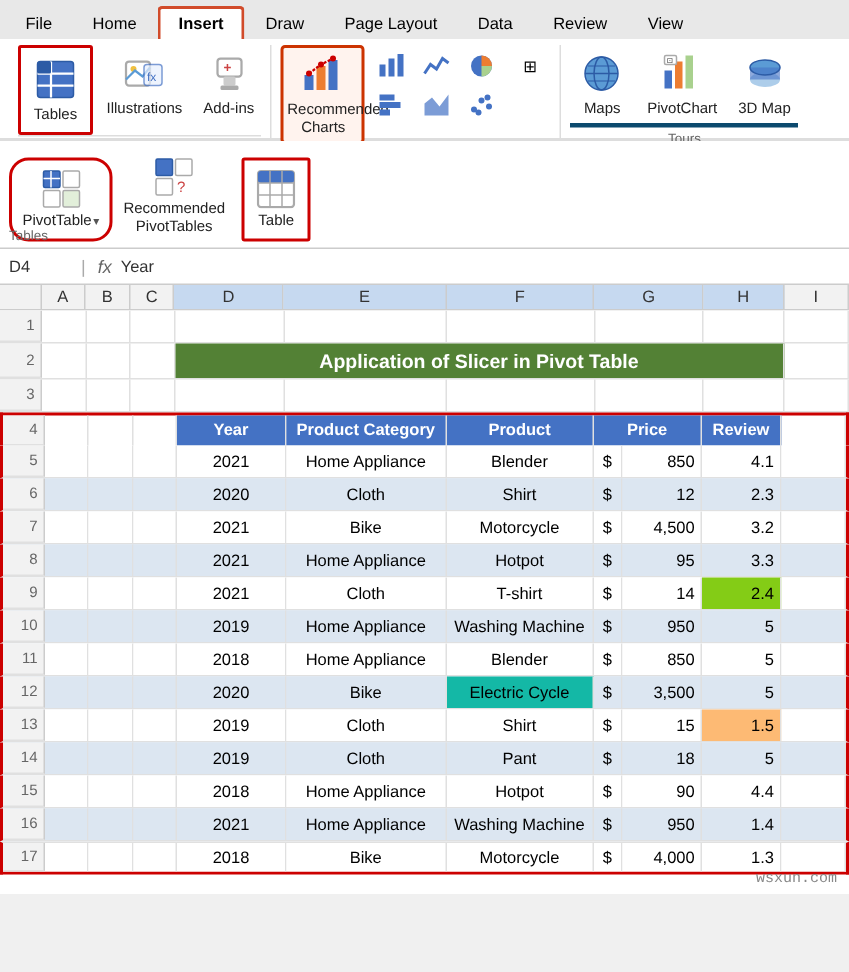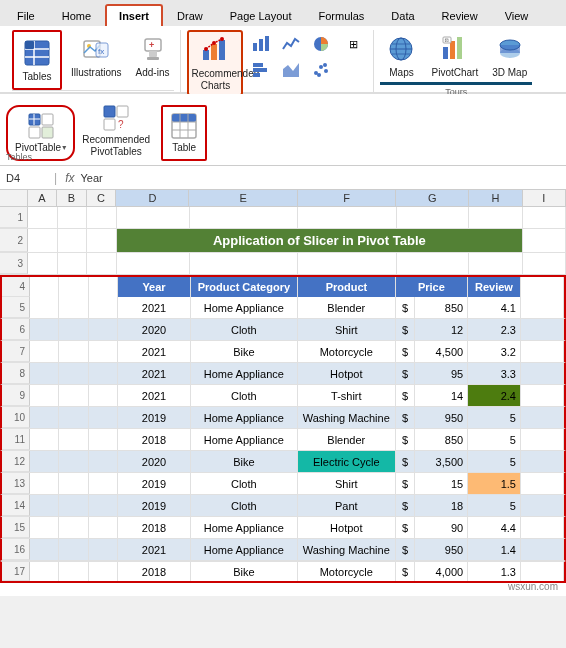--- a/index.html
+++ b/index.html
@@ -56,34 +56,33 @@
     
     .dropdown-arrow { font-size: 8px; color: #555; }
 
     
     .sub-ribbon { background: #fff; display: flex; align-items: flex-end; padding: 2px 6px 4px 6px; border-bottom: 1px solid #ccc; gap: 6px; height: 72px; }
     .sub-item { display: flex; flex-direction: column; align-items: center; cursor: pointer; padding: 3px 5px; border-radius: 3px; }
     .sub-item .icon-sub { font-size: 20px; width: 28px; height: 28px; display: flex; align-items: center; justify-content: center; }
     .sub-item .sub-label { font-size: 10px; text-align: center; line-height: 1.2; margin-top: 2px; color: #222; }
 
     
-    .watermark { position: absolute; bottom: 4px; right: 8px; font-size: 10px; color: #888; }
+    .watermark { position: absolute; bottom: 4px; right: 8px; font-size: 10px; color: #888; font-family: Liberation Mono, monospace; }
   </style>
 </head>
 <body>
 
 <div style="width:566px; height:596px; display:flex; flex-direction:column; position:relative; background:#fff;">
 
   <div class="tab-bar">
     <div class="tab"><span>File</span></div>
     <div class="tab"><span>Home</span></div>
     <div class="tab selected-tab"><span>Insert</span></div>
     <div class="tab"><span>Draw</span></div>
     <div class="tab"><span>Page Layout</span></div>
-    <div class="tab"><span>Formulas</span></div>
     <div class="tab"><span>Data</span></div>
     <div class="tab"><span>Review</span></div>
     <div class="tab"><span>View</span></div>
   </div>
 
   <div class="ribbon-content" style="height:68px; padding:4px 6px 0 6px;">
 
     <div class="ribbon-group" style="flex-direction:column; align-items:flex-start; padding:0 6px; min-width:120px;">
       <div style="display:flex; gap:4px; align-items:flex-start; flex:1;">
 
@@ -450,21 +449,21 @@
         <div class="sheet-row" style="height: 22px; background: rgb(255, 255, 255); border-left: 2px solid rgb(204, 0, 0); border-right: 2px solid rgb(204, 0, 0);">
     <div class="row-num">9</div>
     <div class="sheet-cell" style="width:30px; background:#fff;"></div>
     <div class="sheet-cell" style="width:30px; background:#fff;"></div>
     <div class="sheet-cell" style="width:30px; background:#fff;"></div>
     <div class="sheet-cell" style="width:74px; text-align:center; justify-content:center; background:#fff;">2021</div>
     <div class="sheet-cell" style="width:110px; text-align:center; justify-content:center; background:#fff;">Cloth</div>
     <div class="sheet-cell" style="width:100px; text-align:center; justify-content:center; background:#fff;">T-shirt</div>
     <div class="sheet-cell" style="width:20px; justify-content:center; background:#fff;">$</div>
     <div class="sheet-cell" style="width:54px; text-align:right; justify-content:flex-end; background:#fff;">14</div>
-    <div class="sheet-cell" style="width:54px; text-align:right; justify-content:flex-end; background:#4d7c0f;">2.4</div>
+    <div class="sheet-cell" style="width:54px; text-align:right; justify-content:flex-end; background:#84cc16;">2.4</div>
     <div class="sheet-cell" style="width:44px; background:#fff;"></div>
   </div>
         <div class="sheet-row" style="height: 22px; background: rgb(220, 230, 241); border-left: 2px solid rgb(204, 0, 0); border-right: 2px solid rgb(204, 0, 0);">
     <div class="row-num">10</div>
     <div class="sheet-cell" style="width:30px; background:#dce6f1;"></div>
     <div class="sheet-cell" style="width:30px; background:#dce6f1;"></div>
     <div class="sheet-cell" style="width:30px; background:#dce6f1;"></div>
     <div class="sheet-cell" style="width:74px; text-align:center; justify-content:center; background:#dce6f1;">2019</div>
     <div class="sheet-cell" style="width:110px; text-align:center; justify-content:center; background:#dce6f1;">Home Appliance</div>
     <div class="sheet-cell" style="width:100px; text-align:center; justify-content:center; background:#dce6f1;">Washing Machine</div>

